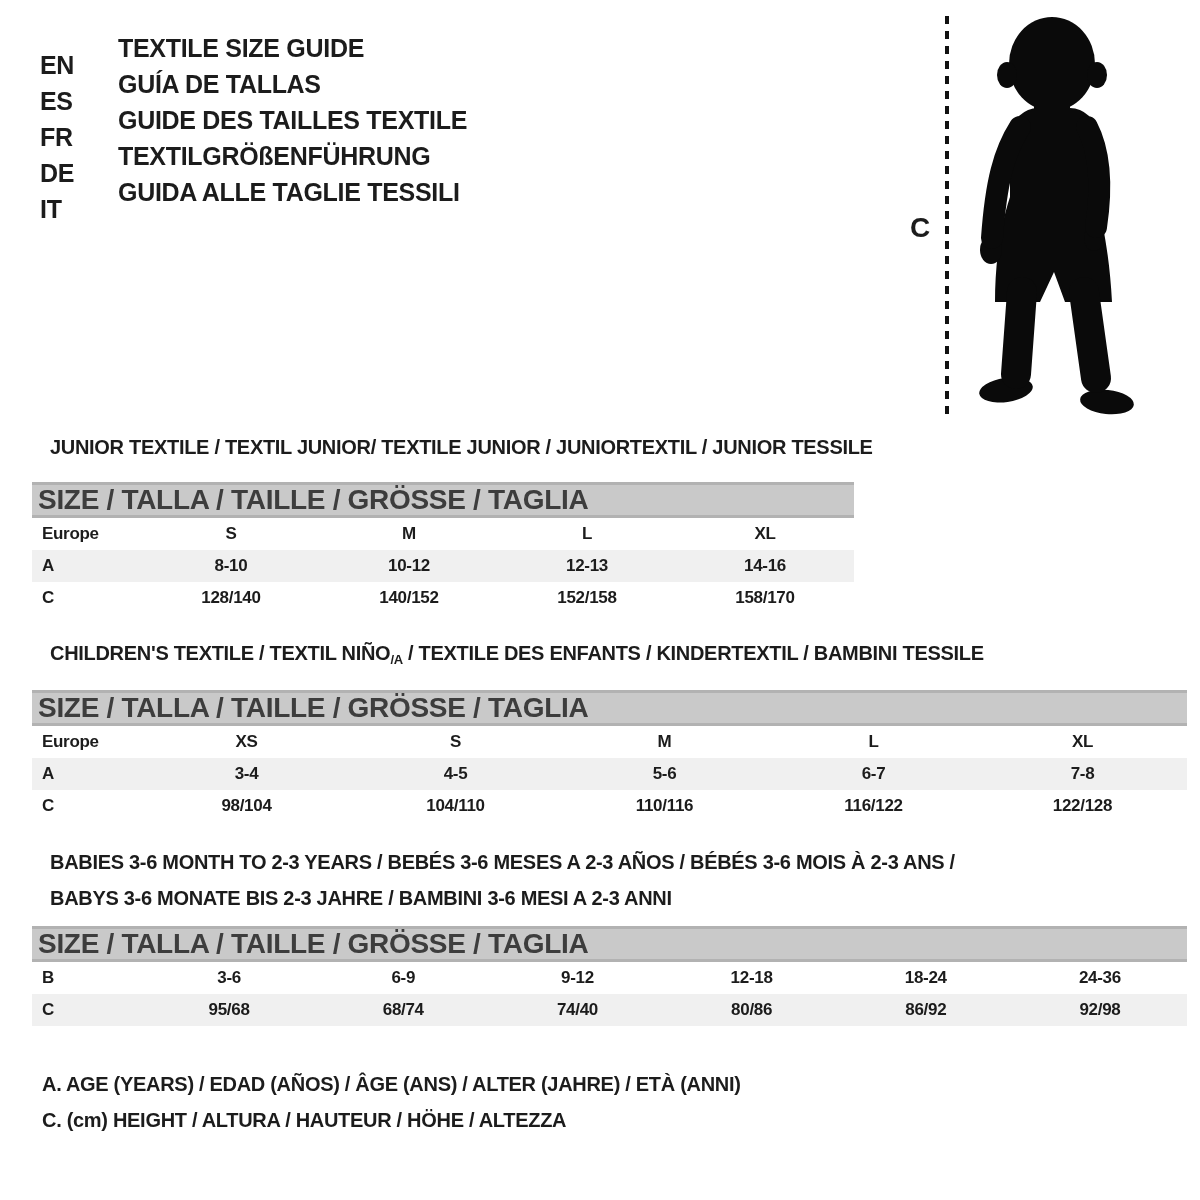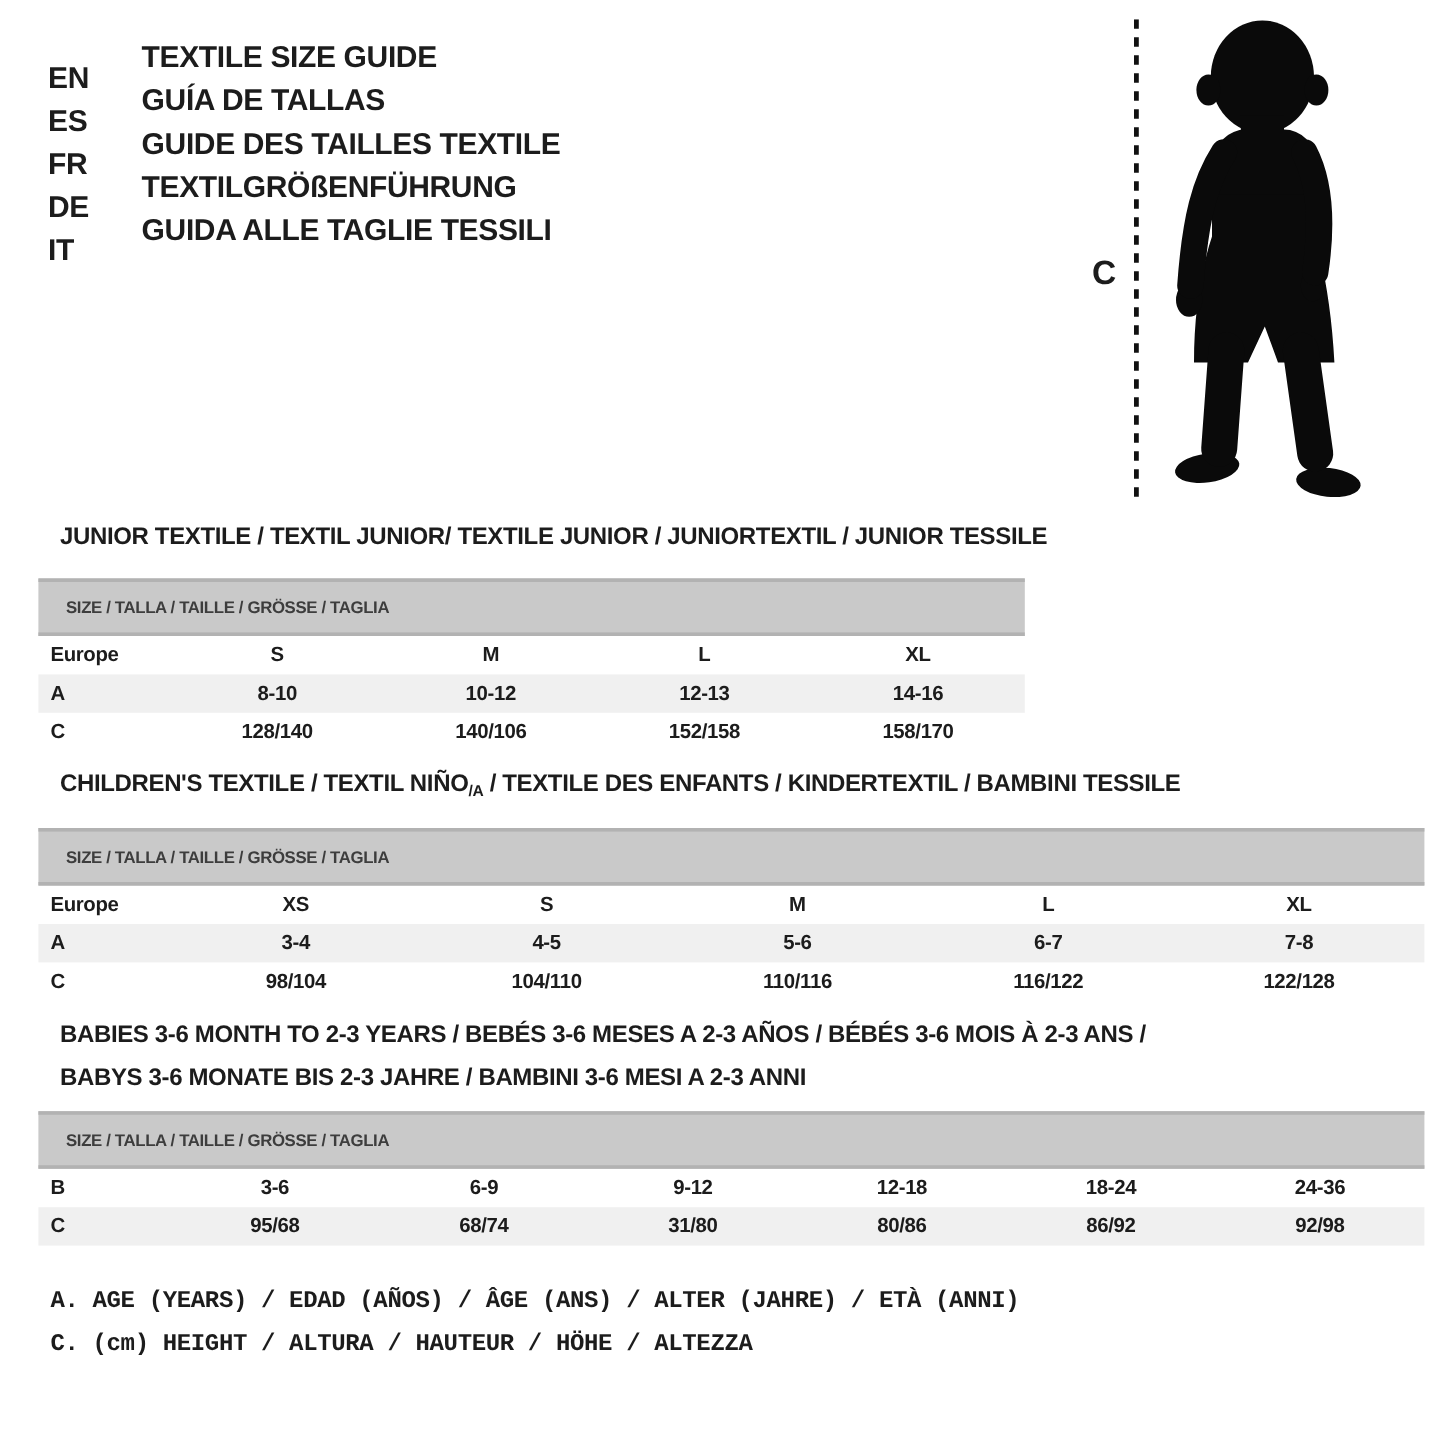--- a/index.html
+++ b/index.html
@@ -34,35 +34,35 @@
   #junior-title{top:436px;}
   #children-title{top:642px;}
   #babies-title{top:844px;line-height:36px;}
   .sub-mark{font-size:13px;vertical-align:-4px;}
   
   .size-table{position:absolute;left:32px;}
   #junior-table{top:482px;width:822px;}
   #children-table{top:690px;width:1155px;}
   #babies-table{top:926px;width:1155px;}
   .size-header{
-    box-sizing:border-box;height:48px;
+    box-sizing:border-box;height:36px;
     background:var(--table-header-bg);
     border-top:3px solid var(--table-header-edge);
     border-bottom:3px solid var(--table-header-edge);
     color:var(--table-header-text);
     display:flex;align-items:center;
-    padding-left:23px;font-size:14px;
+    padding-left:6px;font-size:28px;
   }
   .t-row{display:flex;height:32px;align-items:center;font-size:17px;}
   .t-row.shaded{background:var(--row-shade-bg);}
   .t-label{width:110px;padding-left:10px;box-sizing:border-box;}
   .t-cell{flex:1;text-align:center;}
   
   .notes{position:absolute;left:42px;top:1066px;}
-  .note-line{height:36px;display:flex;align-items:center;font-size:20px;white-space:nowrap;font-family:Liberation Mono, monospace;}
+  .note-line{height:36px;display:flex;align-items:center;font-size:20px;white-space:nowrap;}
 </style>
 </head>
 <body>
 
 <div class="lang-list">
   <div class="lang-row">
     <span class="lang-code">EN</span>
     <span class="lang-title">TEXTILE SIZE GUIDE</span>
   </div>
   <div class="lang-row">
@@ -122,21 +122,21 @@
   <div class="t-row shaded">
     <span class="t-label">A</span>
     <span class="t-cell">8-10</span>
     <span class="t-cell">10-12</span>
     <span class="t-cell">12-13</span>
     <span class="t-cell">14-16</span>
   </div>
   <div class="t-row">
     <span class="t-label">C</span>
     <span class="t-cell">128/140</span>
-    <span class="t-cell">140/106</span>
+    <span class="t-cell">140/152</span>
     <span class="t-cell">152/158</span>
     <span class="t-cell">158/170</span>
   </div>
 </div>
 
 <div class="section-title" id="children-title">
   <span>CHILDREN'S TEXTILE / TEXTIL NIÑO</span><span class="sub-mark">/A</span><span> / TEXTILE DES ENFANTS / KINDERTEXTIL / BAMBINI TESSILE</span>
 </div>
 <div class="size-table" id="children-table">
   <div class="size-header">SIZE / TALLA / TAILLE / GRÖSSE / TAGLIA</div>
@@ -178,21 +178,21 @@
     <span class="t-cell">6-9</span>
     <span class="t-cell">9-12</span>
     <span class="t-cell">12-18</span>
     <span class="t-cell">18-24</span>
     <span class="t-cell">24-36</span>
   </div>
   <div class="t-row shaded">
     <span class="t-label">C</span>
     <span class="t-cell">95/68</span>
     <span class="t-cell">68/74</span>
-    <span class="t-cell">31/80</span>
+    <span class="t-cell">74/40</span>
     <span class="t-cell">80/86</span>
     <span class="t-cell">86/92</span>
     <span class="t-cell">92/98</span>
   </div>
 </div>
 
 <div class="notes">
   <div class="note-line">A. AGE (YEARS) / EDAD (AÑOS) / ÂGE (ANS) / ALTER (JAHRE) / ETÀ (ANNI)</div>
   <div class="note-line">C. (cm) HEIGHT / ALTURA / HAUTEUR / HÖHE / ALTEZZA</div>
 </div>

